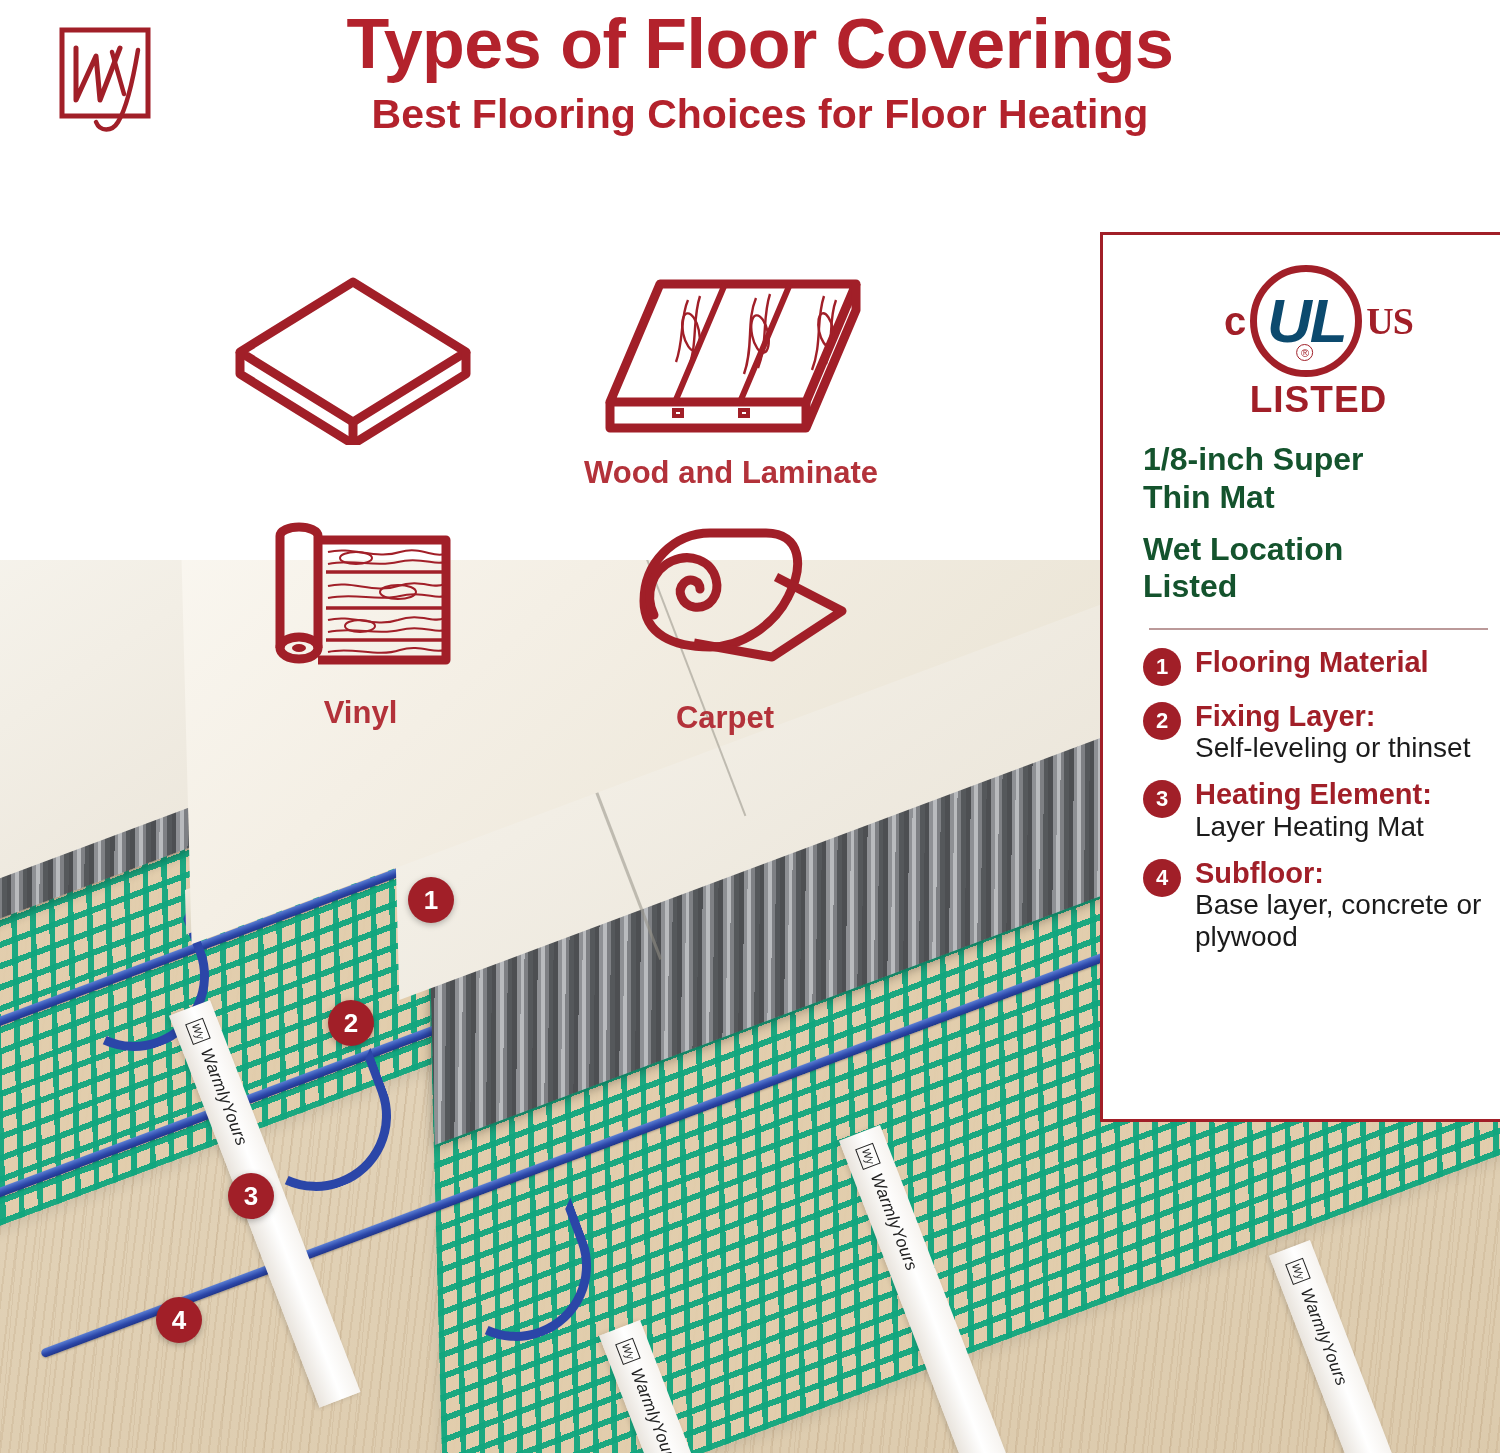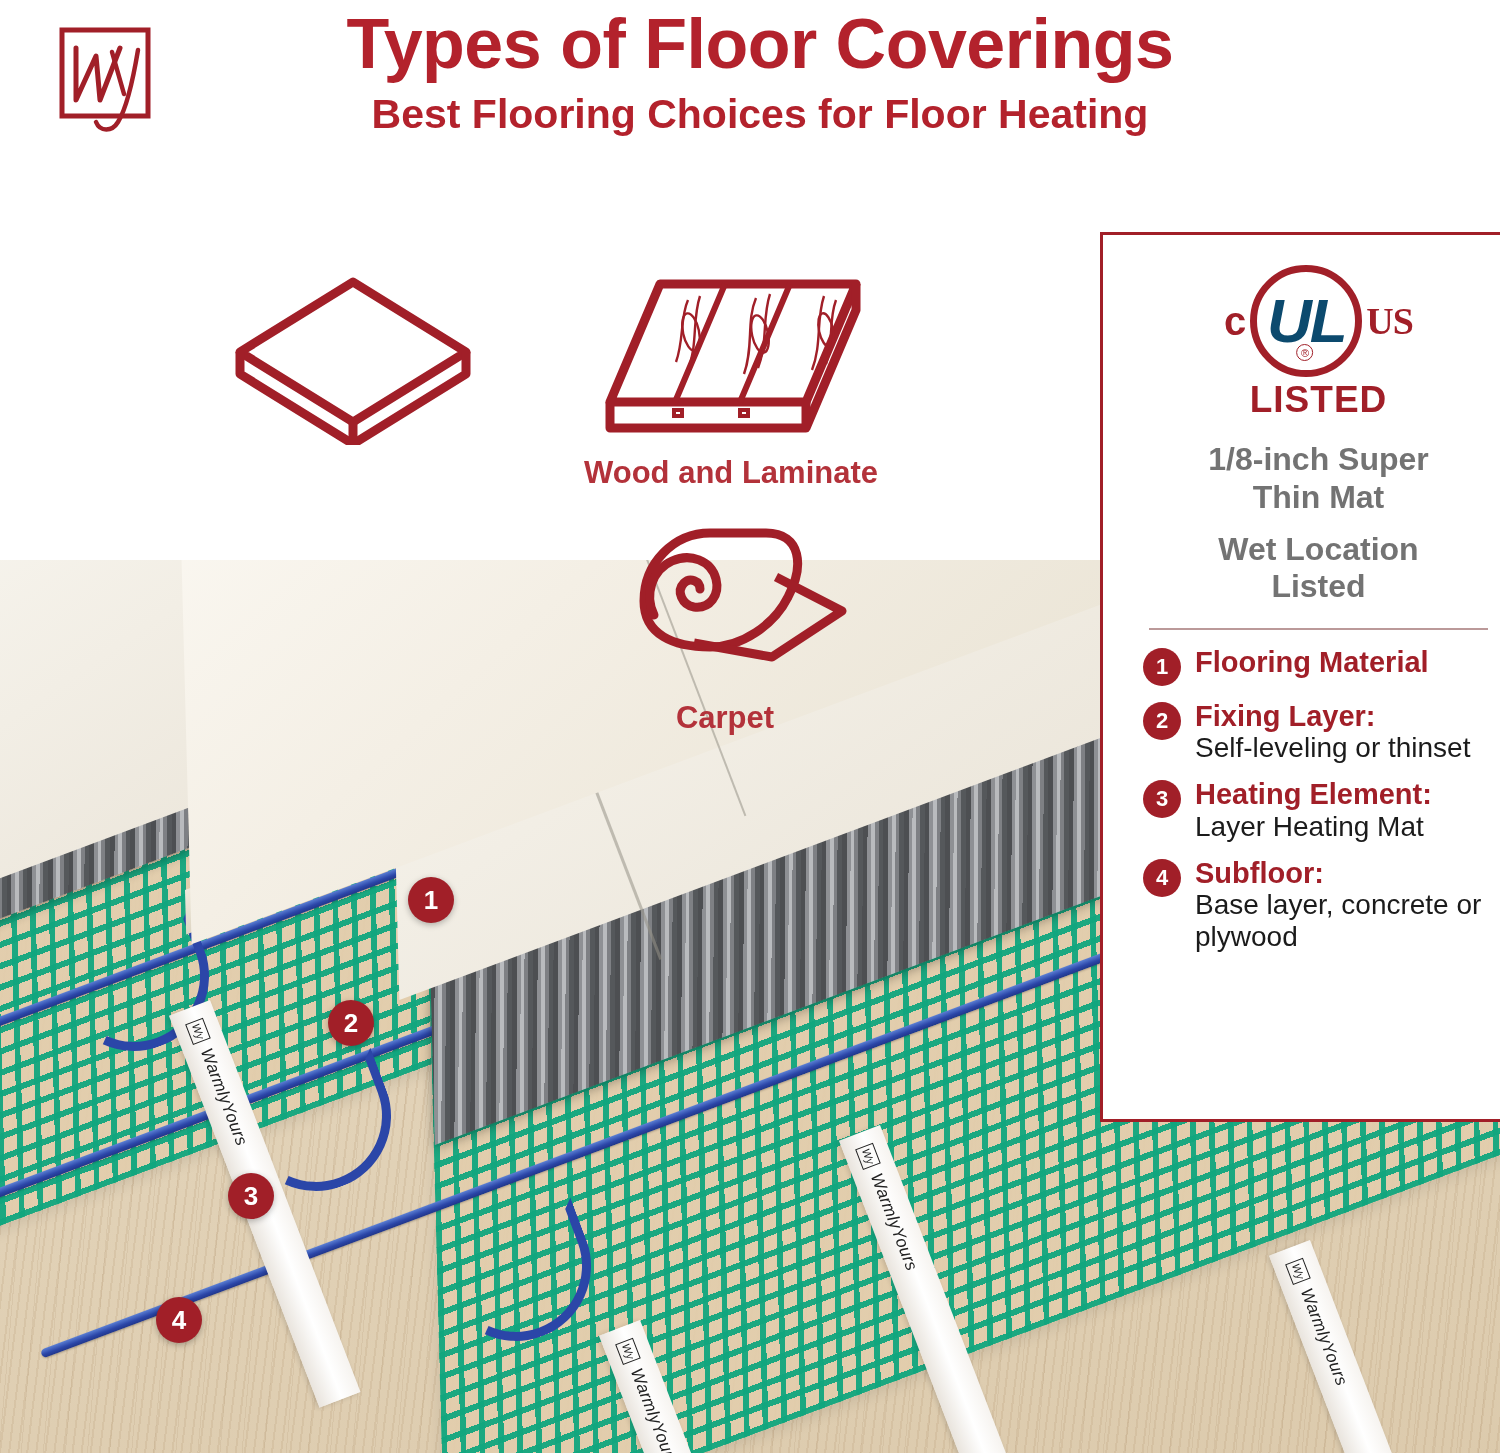--- a/index.html
+++ b/index.html
@@ -167,21 +167,21 @@
     position: absolute; left: 50%; bottom: 9px; transform: translateX(-58%);
     width: 17px; height: 17px; border: 1.6px solid #a11f28; border-radius: 50%;
     font-size: 11px; color: #a11f28; display:flex; align-items:center; justify-content:center;
     font-family: "Liberation Sans", sans-serif; background: #fff;
   }
   #ullisted {
     font-size: 37px; font-weight: bold; color: #a11f28; letter-spacing: 1px;
     margin-top: 2px; font-family: "Liberation Sans", sans-serif;
   }
   .panelhead {
-    text-align: center; font-size: 32px; font-weight: bold; color: #737373;
+    font-size: 32px; font-weight: bold; color: #14532d;
     line-height: 1.18; margin-top: 20px; font-family: "Liberation Sans", sans-serif;
   }
   #paneldiv { height: 2px; background: #b99; margin: 22px 6px 16px 6px; }
   .legenditem { display: flex; gap: 14px; margin-bottom: 14px; }
   .legendnum {
     flex: 0 0 auto; width: 38px; height: 38px; border-radius: 50%;
     background: #a11f28; color: #fff; font-size: 22px; font-weight: bold;
     display: flex; align-items: center; justify-content: center; margin-top: 2px;
   }
   .legendtext { flex: 1 1 auto; }
@@ -287,20 +287,45 @@
                  M236 26 C228 50 234 74 224 100 M248 30 C240 52 246 72 238 94" fill="none" stroke="#a11f28" stroke-width="2.4"></path>
         <ellipse cx="103" cy="62" rx="8" ry="19" transform="rotate(-12 103 62)" fill="none" stroke="#a11f28" stroke-width="2.4"></ellipse>
         <ellipse cx="172" cy="64" rx="8" ry="19" transform="rotate(-12 172 64)" fill="none" stroke="#a11f28" stroke-width="2.4"></ellipse>
         <ellipse cx="238" cy="60" rx="7" ry="17" transform="rotate(-12 238 60)" fill="none" stroke="#a11f28" stroke-width="2.4"></ellipse>
 
         <path d="M86 140 L94 140 L94 146 L86 146 Z M152 140 L160 140 L160 146 L152 146 Z" fill="none" stroke="#a11f28" stroke-width="4"></path>
       </svg>
       <div class="typelabel">Wood and Laminate</div>
     </div>
 
+    <div class="typecell" id="t-vinyl">
+      <svg width="225" height="175" viewBox="0 0 225 175" aria-hidden="true">
+
+        <path d="M32 26 L32 138" fill="none" stroke="#a11f28" stroke-width="9"></path>
+        <path d="M70 26 L70 138" fill="none" stroke="#a11f28" stroke-width="9"></path>
+        <path d="M32 26 A19 9 0 0 1 70 26" fill="none" stroke="#a11f28" stroke-width="9"></path>
+        <ellipse cx="51" cy="138" rx="19" ry="11" fill="none" stroke="#a11f28" stroke-width="9"></ellipse>
+        <ellipse cx="51" cy="138" rx="7" ry="4" fill="#a11f28"></ellipse>
+
+        <path d="M70 30 L198 30 L198 150 L70 150" fill="none" stroke="#a11f28" stroke-width="9" stroke-linejoin="round"></path>
+
+        <path d="M78 62 L196 62 M78 98 L196 98 M78 130 L196 130" fill="none" stroke="#a11f28" stroke-width="3.4"></path>
+        <path d="M80 42 C104 36 128 50 152 42 C172 36 186 48 196 44
+                 M80 54 C106 48 126 58 150 52 C172 46 188 56 196 52
+                 M80 76 C104 70 126 84 150 76 C172 68 186 80 196 74
+                 M80 88 C108 82 128 92 152 86 C174 80 188 90 196 86
+                 M80 110 C104 104 126 118 150 110 C172 102 186 114 196 108
+                 M80 122 C106 116 128 126 152 120 C174 114 188 124 196 120
+                 M80 142 C104 136 128 148 152 140 C172 134 186 144 196 140" fill="none" stroke="#a11f28" stroke-width="2"></path>
+        <ellipse cx="108" cy="48" rx="16" ry="6" fill="none" stroke="#a11f28" stroke-width="2"></ellipse>
+        <ellipse cx="150" cy="82" rx="18" ry="7" fill="none" stroke="#a11f28" stroke-width="2"></ellipse>
+        <ellipse cx="112" cy="116" rx="15" ry="6" fill="none" stroke="#a11f28" stroke-width="2"></ellipse>
+      </svg>
+      <div class="typelabel">Vinyl</div>
+    </div>
 
     <div class="typecell" id="t-carpet">
       <svg width="270" height="175" viewBox="0 0 270 175" aria-hidden="true">
 
         <path d="M54 86 C54 48 84 18 120 18 L176 18 C212 18 214 52 198 82 C184 110 152 132 120 132 C84 132 54 120 54 86 Z" fill="none" stroke="#a11f28" stroke-width="9" stroke-linejoin="round"></path>
 
         <path d="M110 74 C110 66 100 62 94 68 C86 76 92 90 104 92 C120 94 130 80 126 64
                  C121 45 100 38 82 46 C62 55 54 80 64 100" fill="none" stroke="#a11f28" stroke-width="9" fill-rule="evenodd" stroke-linecap="round"></path>
 
         <path d="M186 62 L252 96 L182 142 L104 128" fill="none" stroke="#a11f28" stroke-width="9" stroke-linejoin="round"></path>

